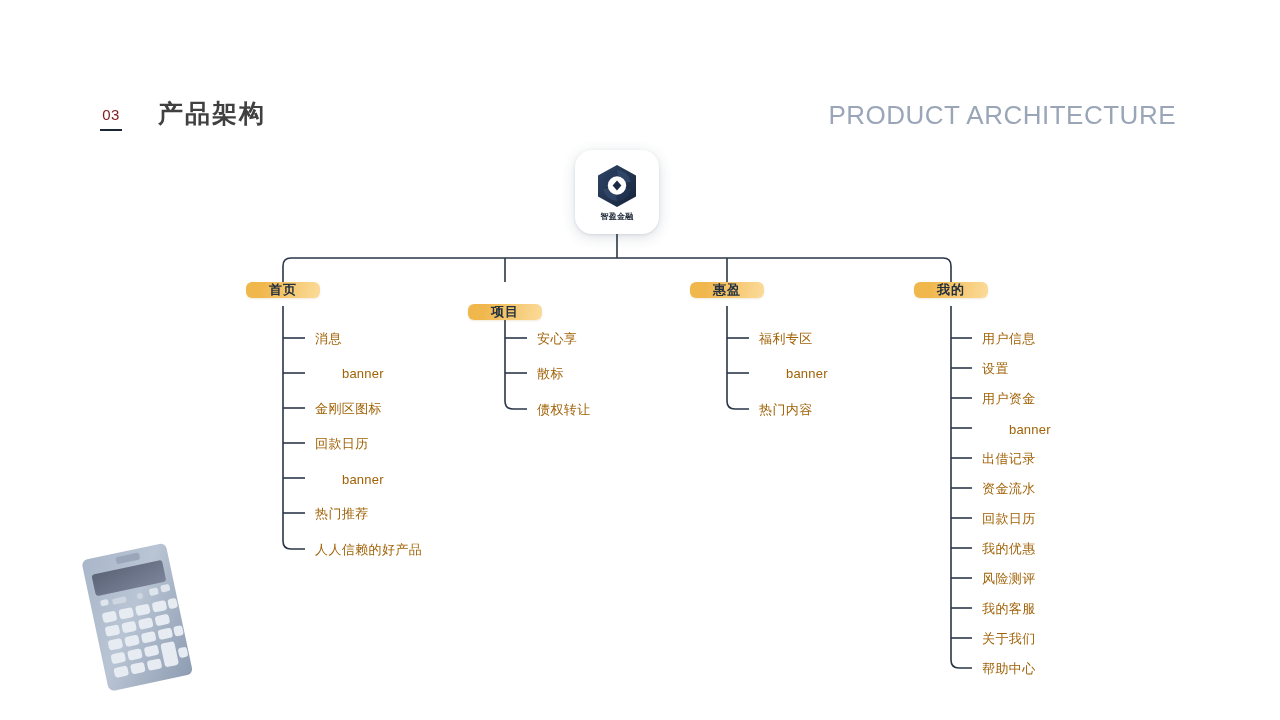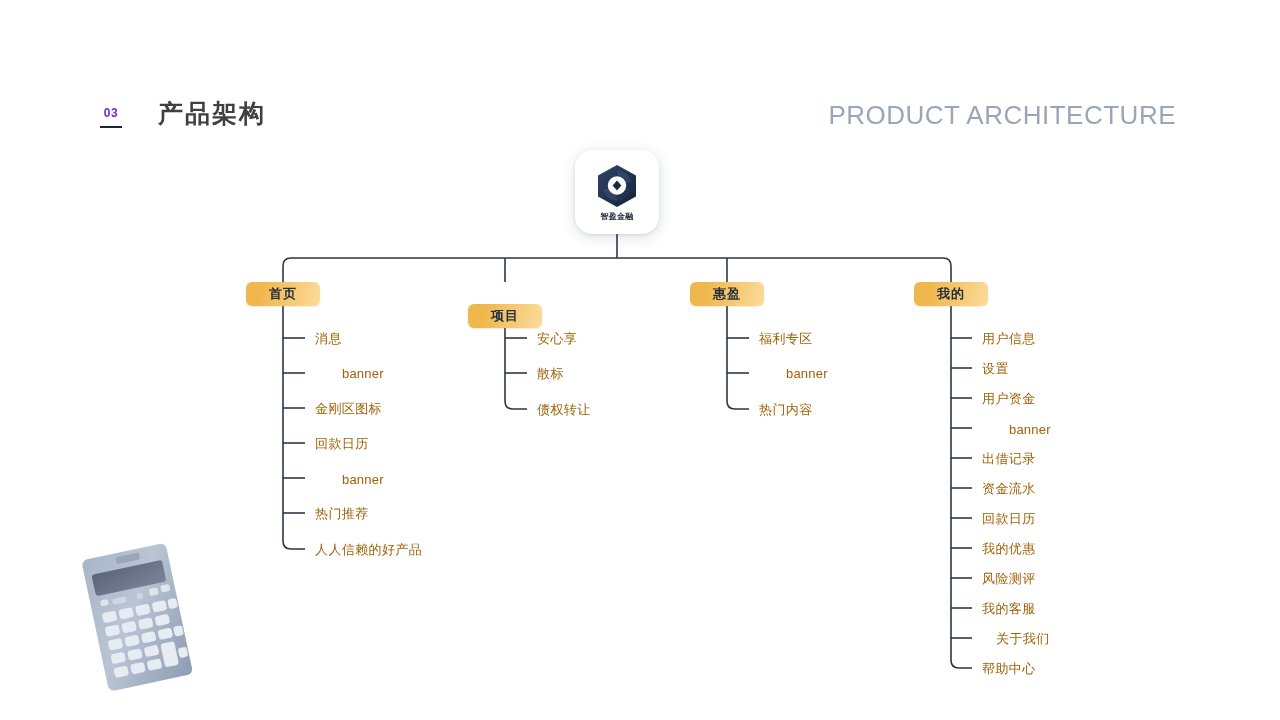--- a/index.html
+++ b/index.html
@@ -11,21 +11,21 @@
     overflow:hidden;
     color:#1f2a3c;
   }
 
   
   .page-header {
     position:absolute; left:100px; top:100px;
     display:flex; align-items:flex-start; gap:36px;
   }
   .sec-num-wrap { display:flex; flex-direction:column; align-items:center; padding-top:7px; }
-  .sec-num { font-size:12px; font-weight:700; letter-spacing:.5px; color:#6d28d9; line-height:1; }
+  .sec-num { font-size:15px; font-weight:400; letter-spacing:.5px; color:#7f1d1d; line-height:1; }
   .sec-num-rule { width:22px; height:2px; background:#1b2636; margin-top:7px; }
   .page-title {
     font-size:25px; font-weight:700; color:#404040;
     letter-spacing:2px; line-height:1.1;
   }
   .header-en {
     position:absolute; right:104px; top:100px;
     font-size:26px; letter-spacing:.5px;
     color:#9aa6b8; font-weight:400;
     white-space:nowrap;
@@ -41,21 +41,21 @@
   }
   .logo-mark { width:48px; height:44px; display:block; }
   .logo-text { font-size:8px; letter-spacing:.3px; color:#1b2636; font-weight:700;text-align:right; }
 
   
   .wires { position:absolute; left:0; top:0; width:1280px; height:720px; pointer-events:none; }
   .wires path, .wires line { fill:none; stroke:#2b3648; stroke-width:1.6; }
 
   
   .pill {
-    position:absolute; height:24px; min-width:74px;
+    position:absolute; height:16px; min-width:74px;
     border-radius:6px;
     background:linear-gradient(100deg,#f0b74d 0%,#f5c濃 0%,#f3c25e 28%,#fbdb9a 100%);
     display:flex; align-items:center; justify-content:center;
     font-size:13px; font-weight:700; color:#23303f;
     letter-spacing:1px;
     box-shadow:0 1px 2px rgba(180,140,60,.18);
   }
 
   
   .leaf {
@@ -164,21 +164,21 @@
 <div class="leaf" style="left:982px; top:332px;">用户信息</div>
 <div class="leaf" style="left:982px; top:362px;">设置</div>
 <div class="leaf" style="left:982px; top:392px;">用户资金</div>
 <div class="leaf latin" style="left:982px; top:423px;">banner</div>
 <div class="leaf" style="left:982px; top:452px;">出借记录</div>
 <div class="leaf" style="left:982px; top:482px;">资金流水</div>
 <div class="leaf" style="left:982px; top:512px;">回款日历</div>
 <div class="leaf" style="left:982px; top:542px;">我的优惠</div>
 <div class="leaf" style="left:982px; top:572px;">风险测评</div>
 <div class="leaf" style="left:982px; top:602px;">我的客服</div>
-<div class="leaf" style="left:982px; top:632px;margin-left:14px;">关于我们</div>
+<div class="leaf" style="left:982px; top:632px;">关于我们</div>
 <div class="leaf" style="left:982px; top:662px;">帮助中心</div>
 
 <div class="calc-wrap">
   <svg class="calc-svg" viewBox="0 0 140 160">
     <defs>
       <linearGradient id="calcBody" x1="0" y1="0" x2="1" y2="1">
         <stop offset="0" stop-color="#a9b6c9"></stop>
         <stop offset="0.45" stop-color="#b9c5d4"></stop>
         <stop offset="1" stop-color="#8e9cb2"></stop>
       </linearGradient>

